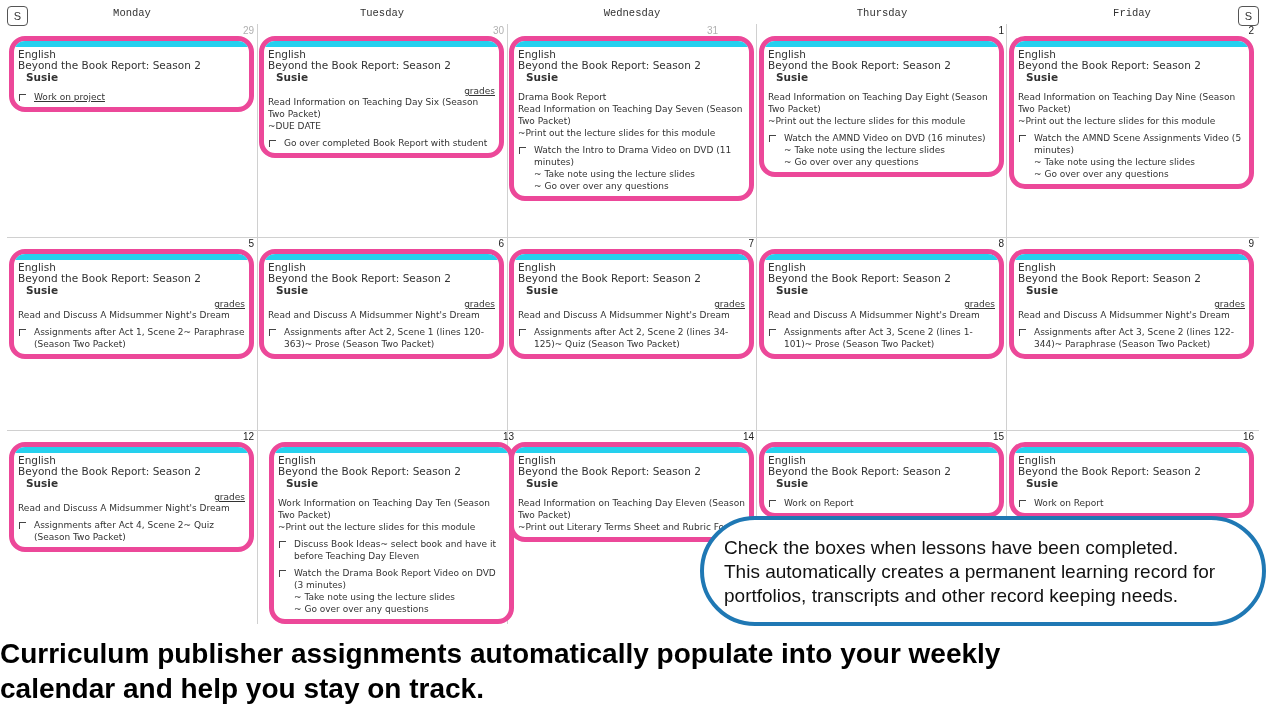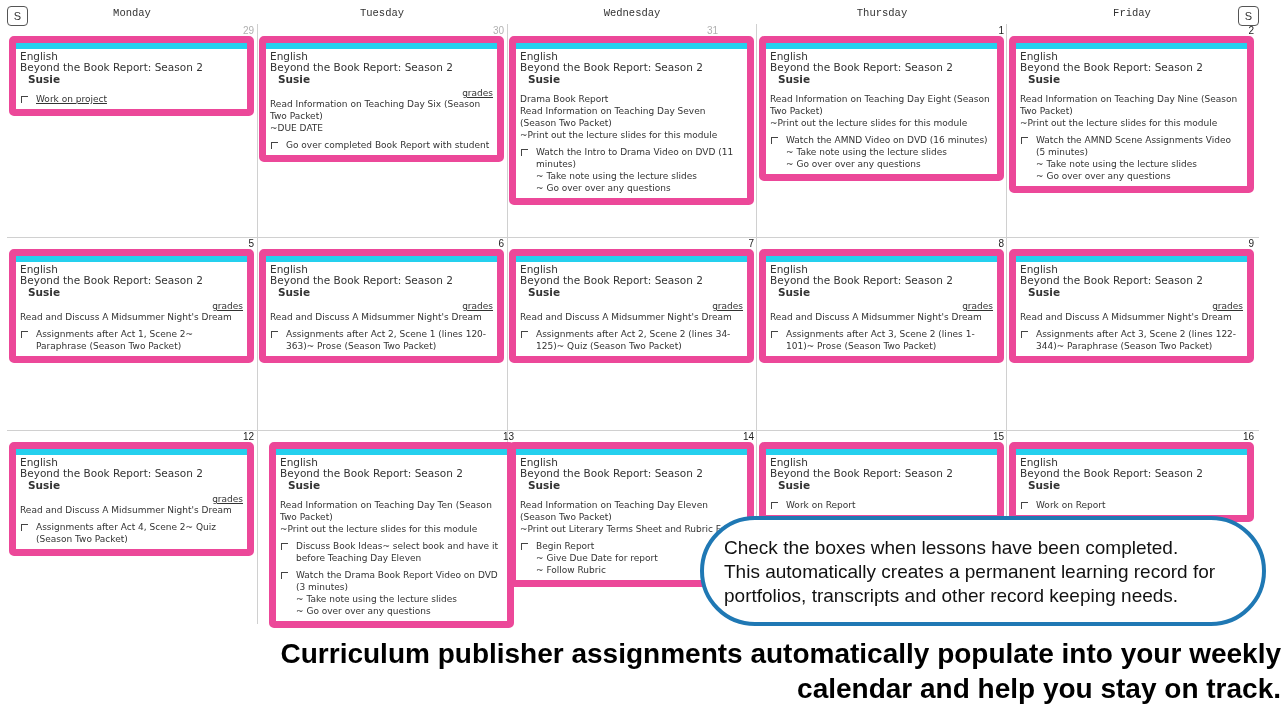--- a/index.html
+++ b/index.html
@@ -26,21 +26,21 @@
 
   .cell { position: absolute; }
   .date-num {
     position: absolute; right: 3px; top: 1px;
     font-family: "Liberation Sans", sans-serif; font-size: 10px; color: #222;
   }
   .date-num.other { color: #b0b0b0; }
 
   .card {
     position: absolute; left: 2px; width: 245px; top: 12px;
-    border: 7px solid #ec4899; border-radius: 5px; background: #fff;
+    border: 5px solid #ec4899; border-radius: 16px; background: #fff;
     overflow: hidden;
     font-family: "DejaVu Sans", sans-serif; font-size: 9.5px; color: #333;
   }
   .card-bar { height: 6px; background: #25d0ee; }
   .card-body { padding: 2px 4px 4px 4px; }
   .c-subject { font-size: 10.5px; line-height: 11px; color: #333; }
   .c-course { font-size: 10.5px; line-height: 11px; color: #333; }
   .c-student { font-size: 10.5px; line-height: 12px; font-weight: bold; color: #333; margin-left: 8px; }
   .c-grades {
     text-align: right; font-size: 9px; line-height: 10px; text-decoration: underline;
@@ -55,21 +55,21 @@
   }
   .c-task-text { white-space: pre-line; }
 
   .callout {
     position: absolute; left: 700px; top: 516px; width: 566px; height: 110px;
     border: 4px solid #1f78b4; border-radius: 56px; background: #fff;
     padding: 16px 0 0 20px;
     font-family: "Liberation Sans", sans-serif; font-size: 19px; line-height: 24px; color: #111;
   }
   .caption {
-    position: absolute; left: 0; top: 636px; width: 1281px; text-align: right;
+    position: absolute; left: 0; top: 636px; width: 1281px; text-align: left;
     font-family: "Liberation Sans", sans-serif; font-weight: bold; font-size: 28px;
     line-height: 35px; color: #000;
   }
 </style>
 </head>
 <body>
 
 <div id="nav-prev" class="nav-btn">
     <span>S</span>
   </div>
@@ -289,21 +289,21 @@
     </div>
     <div class="cell" style="left: 260px; top: 406px; width: 250px; height: 193px;">
       <div class="date-num">13</div>
       <div class="card">
         <div class="card-bar"></div>
         <div class="card-body">
           <div class="c-subject">English</div>
           <div class="c-course">Beyond the Book Report: Season 2</div>
           <div class="c-student">Susie</div>
           <div class="c-gap"></div>
-          <div class="c-line">Read Information on Teaching Day Ten (Season Two Packet)</div>
+          <div class="c-line">Work Information on Teaching Day Ten (Season Two Packet)</div>
           <div class="c-line">~Print out the lecture slides for this module</div>
           <div class="c-task">
             <div class="c-check"></div>
             <div class="c-task-text">Discuss Book Ideas~ select book and have it before Teaching Day Eleven</div>
           </div>
           <div class="c-task">
             <div class="c-check"></div>
             <div class="c-task-text">Watch the Drama Book Report Video on DVD (3 minutes)
 ~ Take note using the lecture slides
 ~ Go over over any questions</div>
@@ -315,26 +315,20 @@
       <div class="date-num">14</div>
       <div class="card">
         <div class="card-bar"></div>
         <div class="card-body">
           <div class="c-subject">English</div>
           <div class="c-course">Beyond the Book Report: Season 2</div>
           <div class="c-student">Susie</div>
           <div class="c-gap"></div>
           <div class="c-line">Read Information on Teaching Day Eleven (Season Two Packet)</div>
           <div class="c-line">~Print out Literary Terms Sheet and Rubric For</div>
-          <div class="c-task">
-            <div class="c-check"></div>
-            <div class="c-task-text">Begin Report
-~ Give Due Date for report
-~ Follow Rubric</div>
-          </div>
         </div>
       </div>
     </div>
     <div class="cell" style="left: 750px; top: 406px; width: 250px; height: 193px;">
       <div class="date-num">15</div>
       <div class="card">
         <div class="card-bar"></div>
         <div class="card-body">
           <div class="c-subject">English</div>
           <div class="c-course">Beyond the Book Report: Season 2</div>

